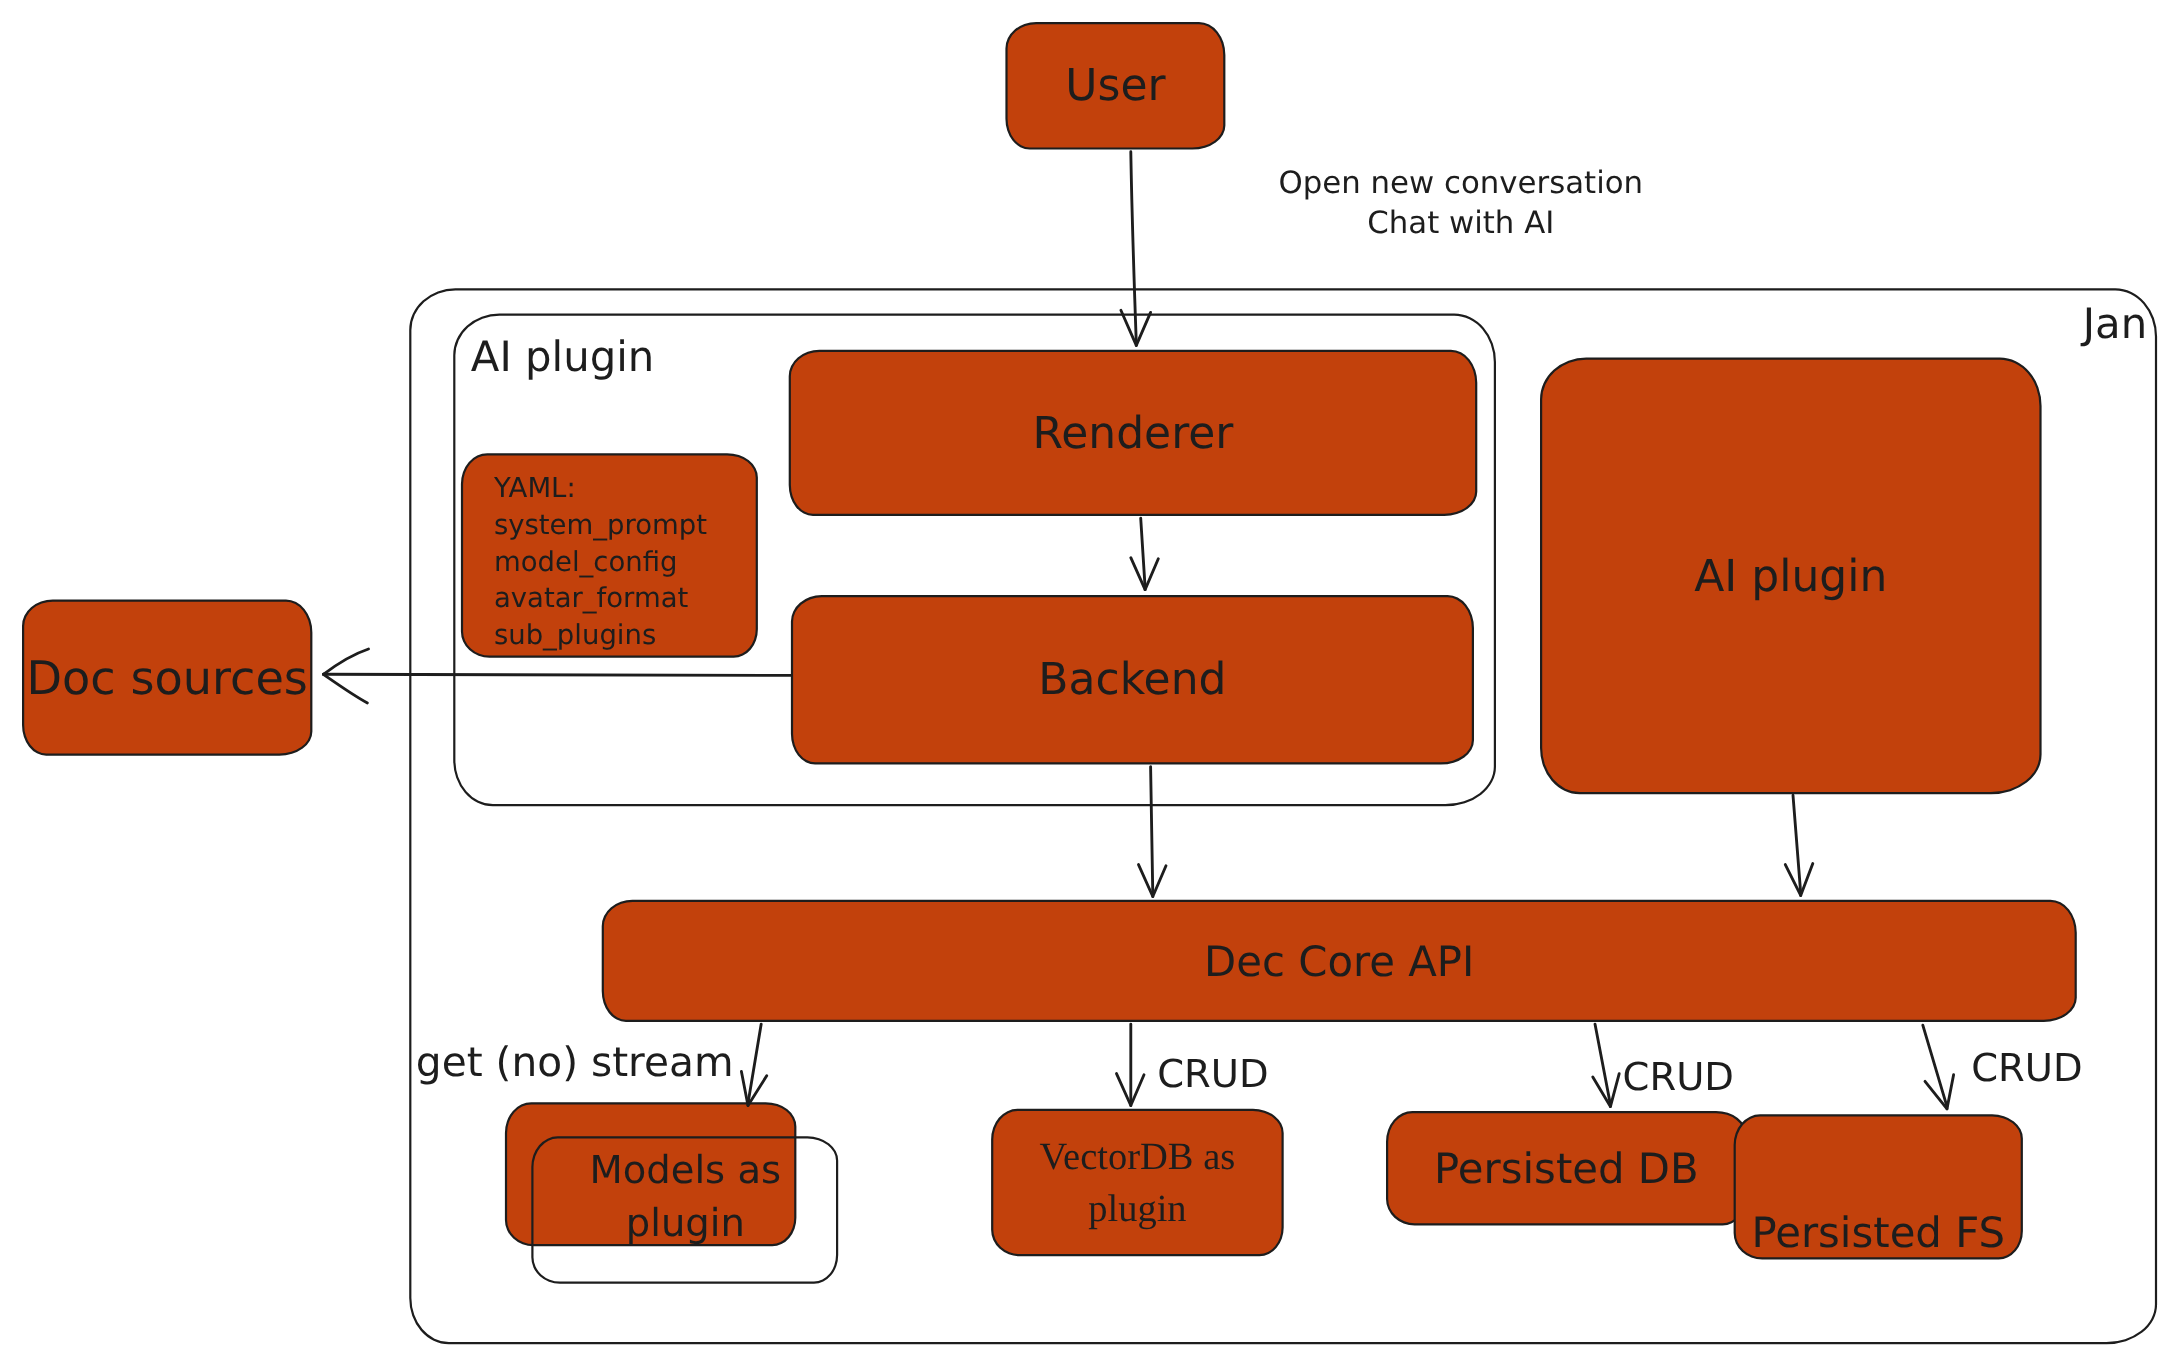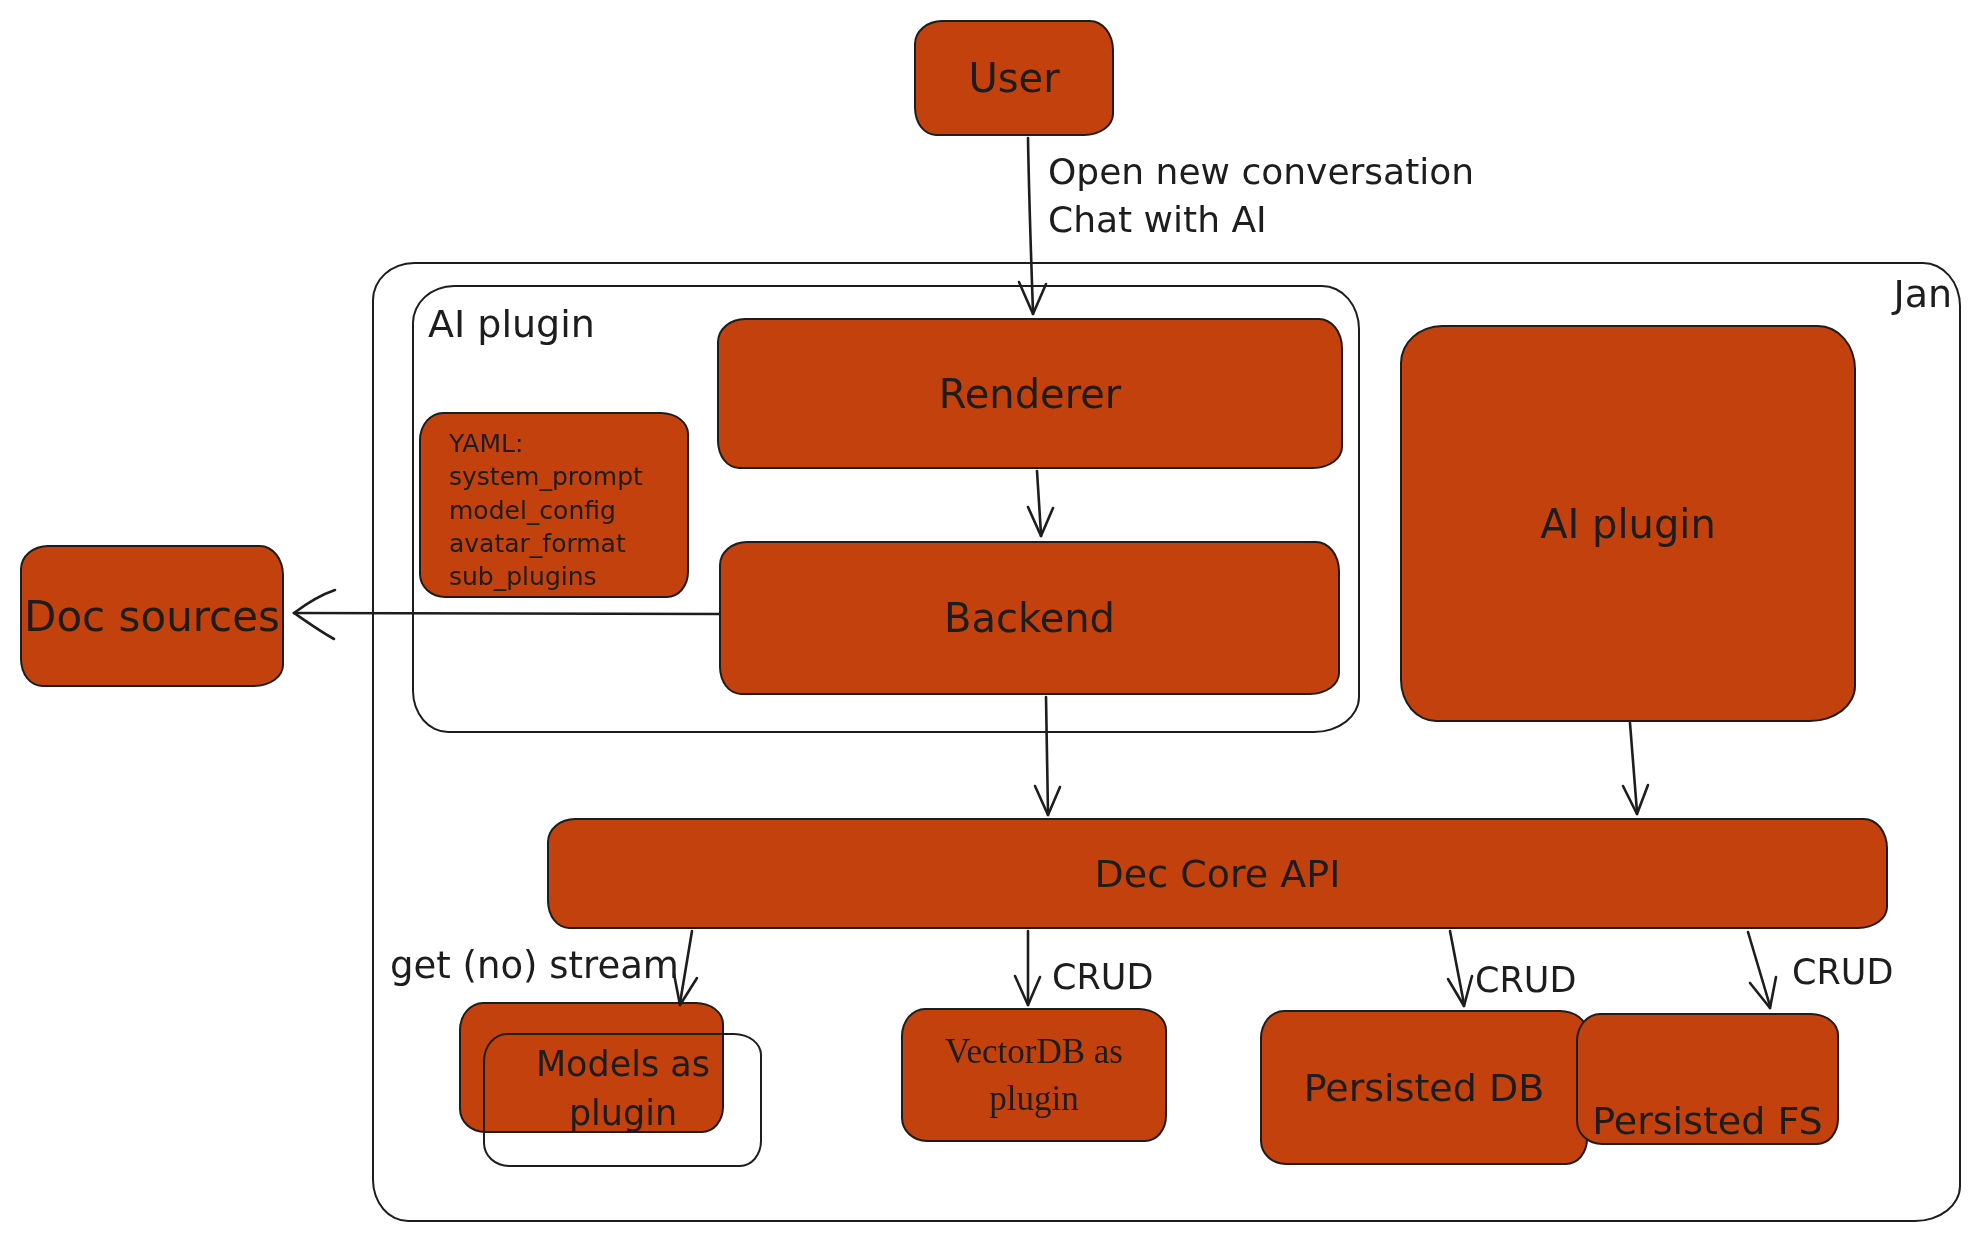--- a/index.html
+++ b/index.html
@@ -49,21 +49,21 @@
   <div class="box container-box r2" style="left:372px; top:262px; width:1589px; height:960px;"></div>
   <div class="label" style="left:1852px; top:272px; width:100px; font-size:38px; text-align:right;">Jan</div>
 
   <div class="box container-box r2" style="left:412px; top:285px; width:948px; height:448px;"></div>
   <div class="label" style="left:428px; top:302px; font-size:38px;">AI plugin</div>
 
   <div class="box r1" style="left:914px; top:20px; width:200px; height:116px; font-size:40px;">
     <span>User</span>
   </div>
 
-  <div class="label" style="left:1048px; top:148px; font-size:36px; line-height:1.32; text-align:left; white-space:normal; width:560px;">
+  <div class="label" style="left:1048px; top:148px; font-size:28px; line-height:1.32; text-align:center; white-space:normal; width:560px;">
     <div>Open new conversation</div>
     <div>Chat with AI</div>
   </div>
 
   <div class="box r1" style="left:717px; top:318px; width:626px; height:151px; font-size:40px;">
     <span>Renderer</span>
   </div>
 
   <div class="box r1" style="left:719px; top:541px; width:621px; height:154px; font-size:40px;">
     <span>Backend</span>
@@ -84,35 +84,35 @@
   </div>
 
   <div class="box r1" style="left:20px; top:545px; width:264px; height:142px; font-size:42px;">
     <span>Doc sources</span>
   </div>
 
   <div class="box r1" style="left:547px; top:818px; width:1341px; height:111px; font-size:38px;">
     <span>Dec Core API</span>
   </div>
 
-  <div class="label" style="left:390px; top:944px; font-size:37px;">get (no) stream</div>
+  <div class="label" style="left:378px; top:944px; font-size:37px;">get (no) stream</div>
 
   <div class="label" style="left:1052px; top:957px; font-size:35px;">CRUD</div>
   <div class="label" style="left:1475px; top:960px; font-size:35px;">CRUD</div>
   <div class="label" style="left:1792px; top:952px; font-size:35px;">CRUD</div>
 
   <div class="box r3" style="left:459px; top:1002px; width:265px; height:131px;"></div>
   <div class="box r3" style="left:483px; top:1033px; width:279px; height:134px; background:transparent;"></div>
   <div class="label" style="left:497px; top:1040px; width:252px; font-size:35px; line-height:1.4; text-align:center; white-space:normal;">Models as plugin</div>
 
   <div class="box r3" style="left:901px; top:1008px; width:266px; height:134px; font-size:35px; line-height:1.35; padding:0 18px;font-family:Liberation Serif, serif;">
     <span style="white-space:normal;">VectorDB as plugin</span>
   </div>
 
-  <div class="box r3" style="left:1260px; top:1010px; width:328px; height:155px; font-size:38px;">
+  <div class="box r3" style="left:1260px; top:1010px; width:328px; height:104px; font-size:38px;">
     <span>Persisted DB</span>
   </div>
 
   <div class="box r3" style="left:1576px; top:1013px; width:263px; height:132px; font-size:38px;align-items:flex-end;">
     <span>Persisted FS</span>
   </div>
 
   <svg class="arrow-layer" viewBox="0 0 1981 1246" xmlns="http://www.w3.org/2000/svg" fill="none" stroke="#1d1d1d" stroke-width="2.6" stroke-linecap="round">
 
     <g>

